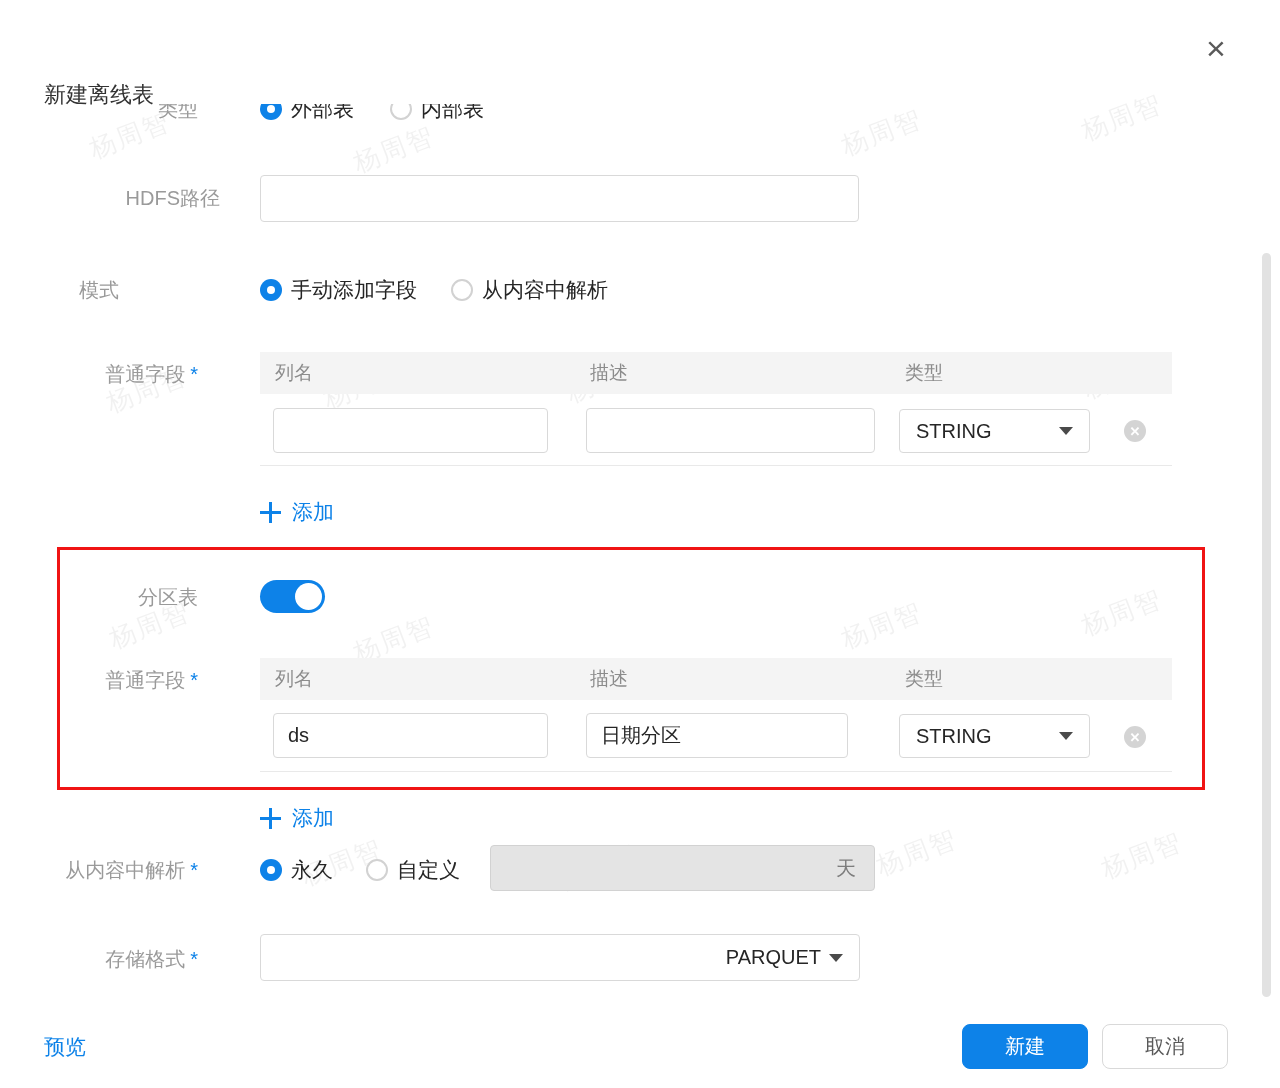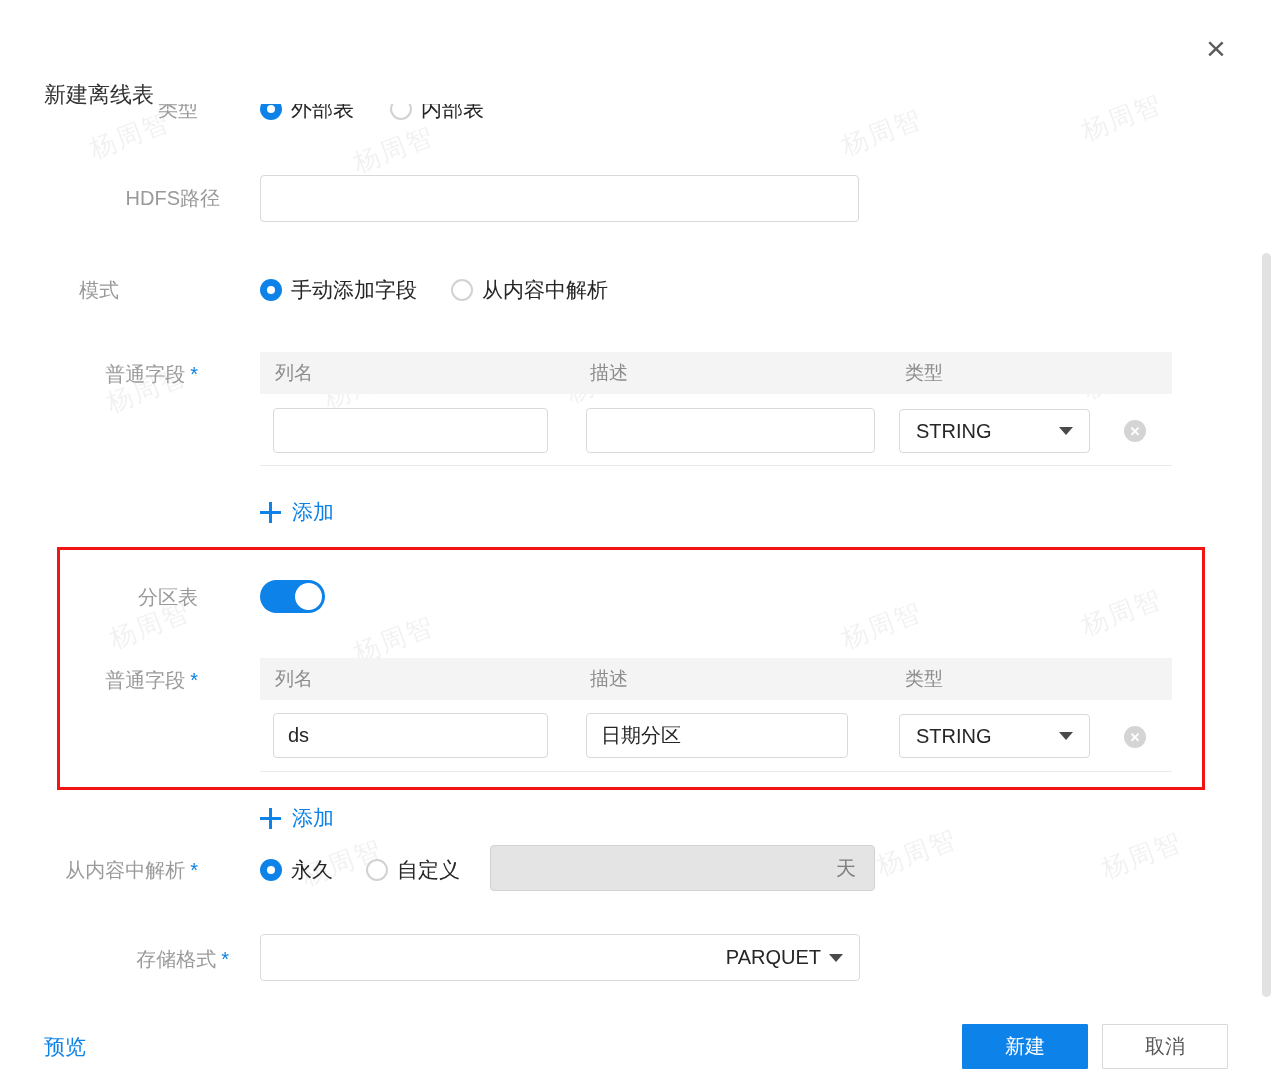--- a/index.html
+++ b/index.html
@@ -40,21 +40,21 @@
   .plus{width:21px;height:21px;position:relative;margin-right:11px;flex:none;}
   .plus::before{content:"";position:absolute;left:0;right:0;top:9px;height:3px;background:var(--accent);}
   .plus::after{content:"";position:absolute;top:0;bottom:0;left:9px;width:3px;background:var(--accent);}
   .toggle{position:absolute;width:65px;height:33px;border-radius:17px;background:var(--accent);cursor:pointer;}
   .toggle::after{content:"";position:absolute;width:27px;height:27px;border-radius:50%;background:#fff;right:3px;top:3px;}
   .red-box{position:absolute;left:57px;top:547px;width:1148px;height:243px;border:3px solid var(--red);box-sizing:border-box;pointer-events:none;}
   .dis-input{position:absolute;background:#e4e4e4;border:1px solid #d2d2d2;border-radius:4px;box-sizing:border-box;
       display:flex;align-items:center;justify-content:flex-end;padding:0 18px;font-size:20px;color:#7d7d7d;}
   
   .preview-link{position:absolute;left:44px;top:1033px;font-size:21px;color:var(--accent);cursor:pointer;font-family:Liberation Mono, monospace;}
-  .btn{position:absolute;top:1024px;width:126px;height:45px;border-radius:1px;font-size:20px;cursor:pointer;
+  .btn{position:absolute;top:1024px;width:126px;height:45px;border-radius:8px;font-size:20px;cursor:pointer;
       font-family:Liberation Serif, serif;}
   .btn-primary{left:962px;background:var(--accent);border:1px solid var(--accent);color:#fff;}
   .btn-default{left:1102px;background:#fff;border:1px solid #d9d9d9;color:#595959;}
   
   .scroll-thumb{position:absolute;left:1262px;top:253px;width:9px;height:744px;border-radius:5px;background:#e2e2e2;}
   
   .clip-strip{position:absolute;top:104px;left:0;right:0;height:20px;overflow:hidden;}
   .clip-inner{position:relative;height:30px;margin-top:-10px;}
   .clip-inner .label{line-height:30px;}
   .clip-inner .radio-group{top:3px;}
@@ -174,21 +174,21 @@
   <div class="radio-group" style="left:260px;top:858px;">
     <span class="radio on"></span>
     <span class="radio-label" style="margin-right:33px;">永久</span>
     <span class="radio off"></span>
     <span class="radio-label">自定义</span>
   </div>
   <div class="dis-input" style="left:490px;top:845px;width:385px;height:46px;">
     <span>天</span>
   </div>
 
-  <div class="label" style="top:947px;padding-left:31px;">
+  <div class="label" style="top:947px;">
     <span>存储格式</span><span class="req">*</span>
   </div>
   <div class="select" style="left:260px;top:934px;width:600px;height:47px;justify-content:flex-end;">
     <span>PARQUET</span>
     <span class="caret"></span>
   </div>
 
   <div class="preview-link">预览</div>
   <button class="btn btn-primary">新建</button>
   <button class="btn btn-default">取消</button>

